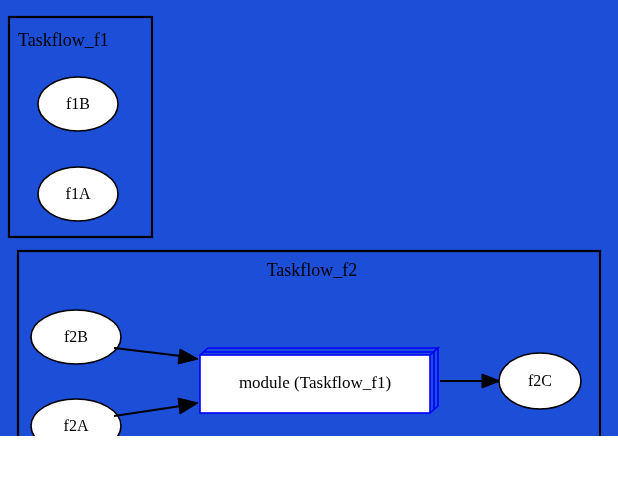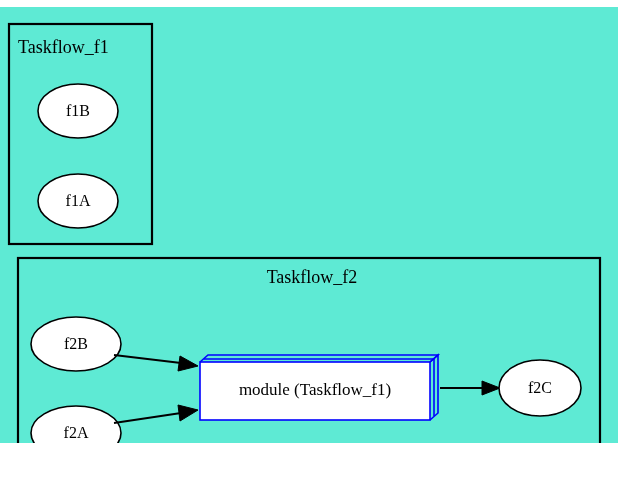--- a/index.html
+++ b/index.html
@@ -4,24 +4,23 @@
 <style>
   html, body {
     margin: 0;
     padding: 0;
     background: #ffffff;
   }
   #canvas-root {
     position: relative;
     width: 618px;
     height: 436px;
-    background: #5eead4;
+    background: #1d4ed8;
     overflow: hidden;
     font-family: "Liberation Serif", "DejaVu Serif", serif;
-    margin-top: 7px;
   }
   svg#graph {
     display: block;
     width: 618px;
     height: 490px;
   }
   .cluster-rect {
     fill: none;
     stroke: #000000;
     stroke-width: 2.2;

